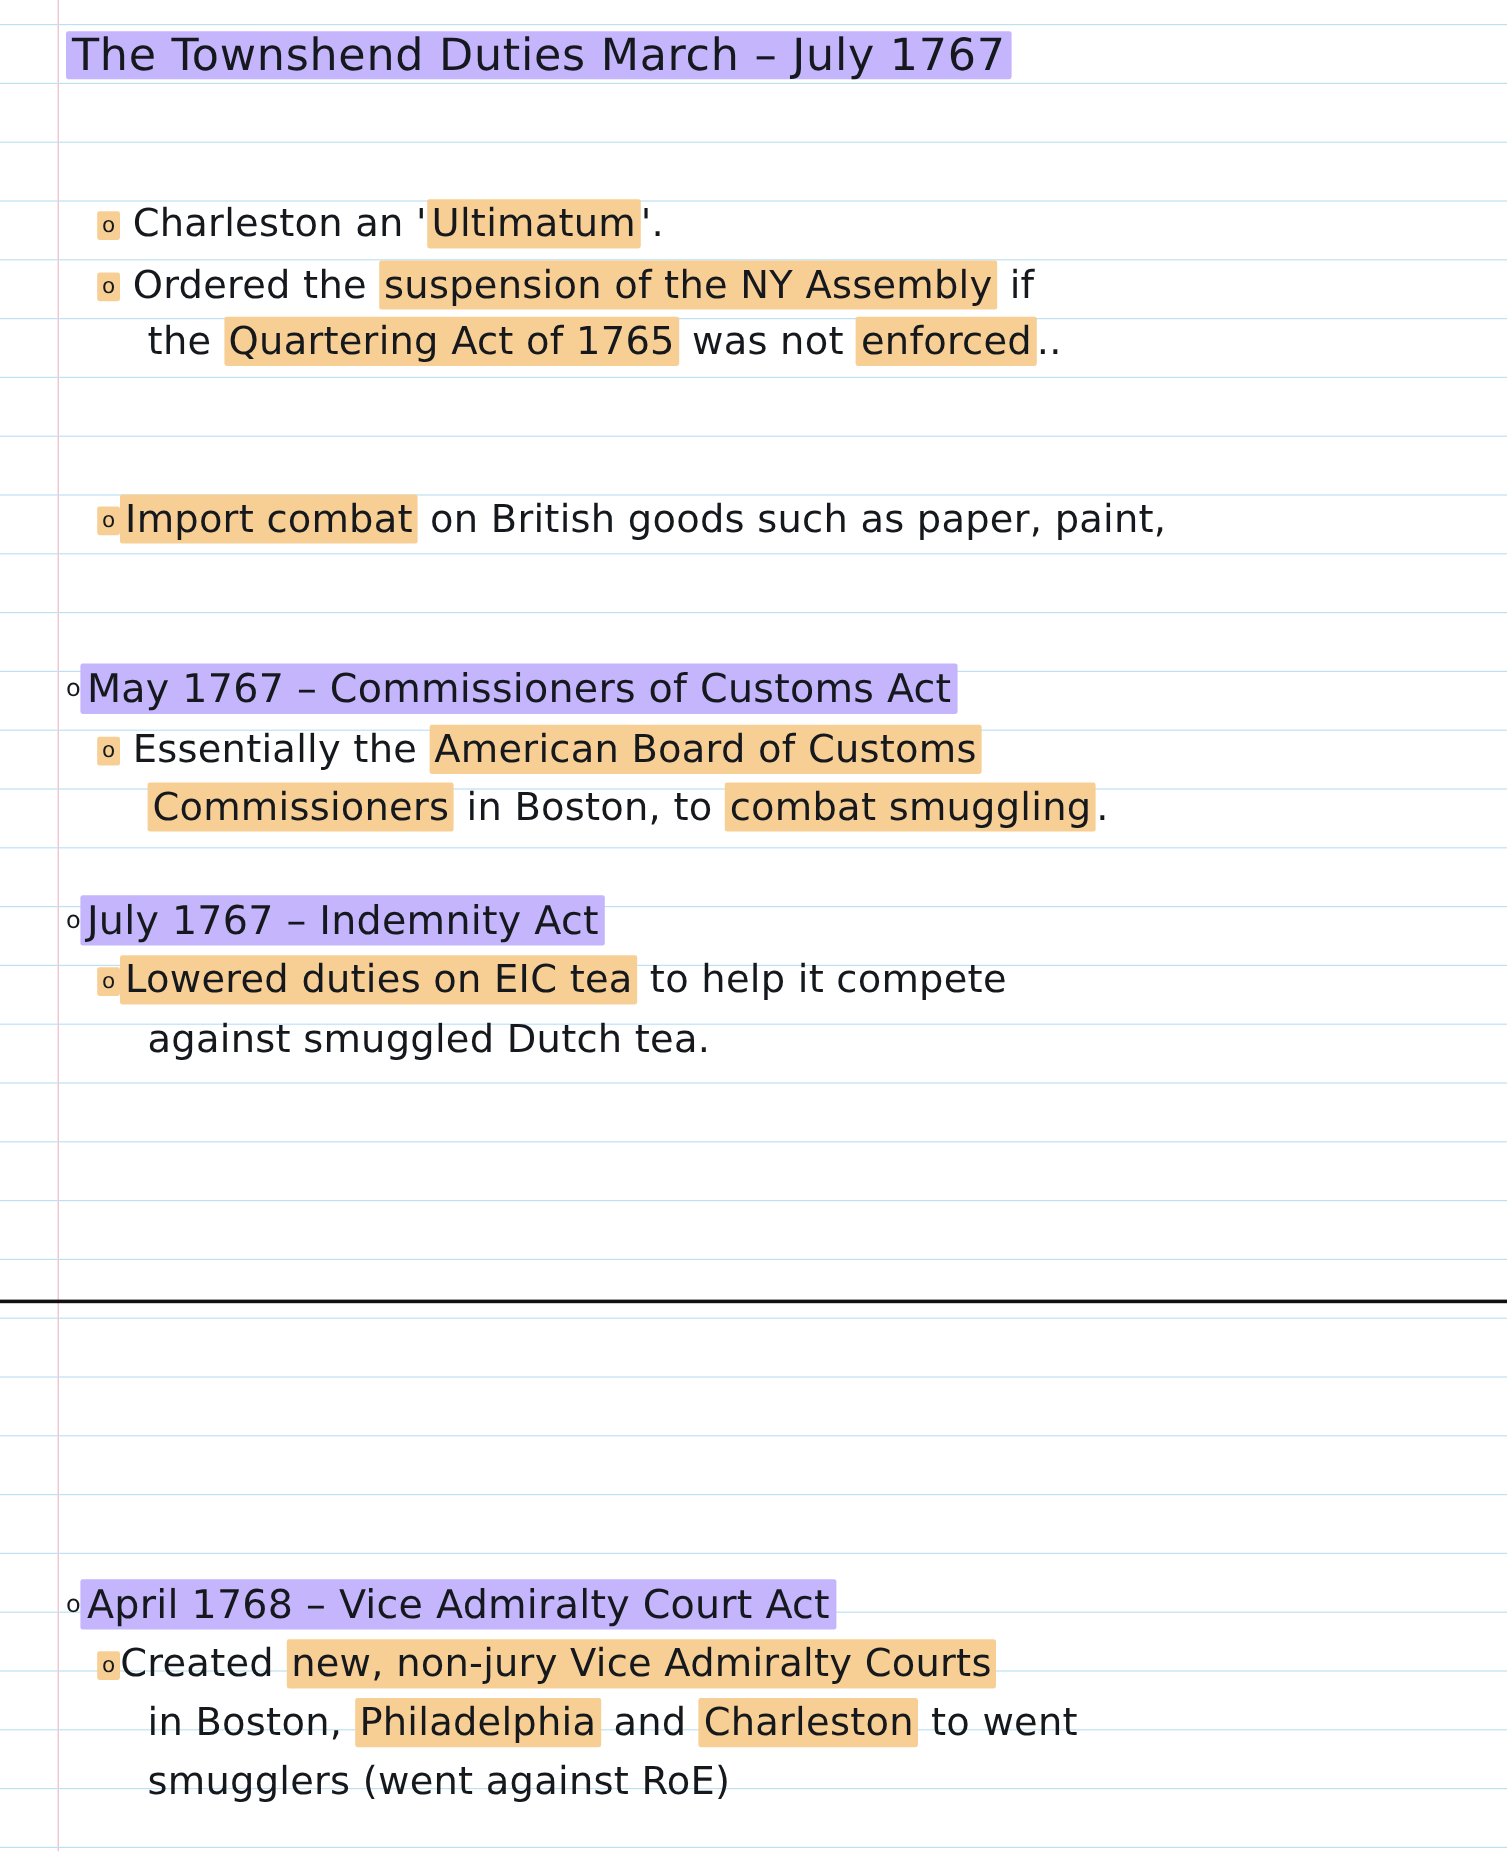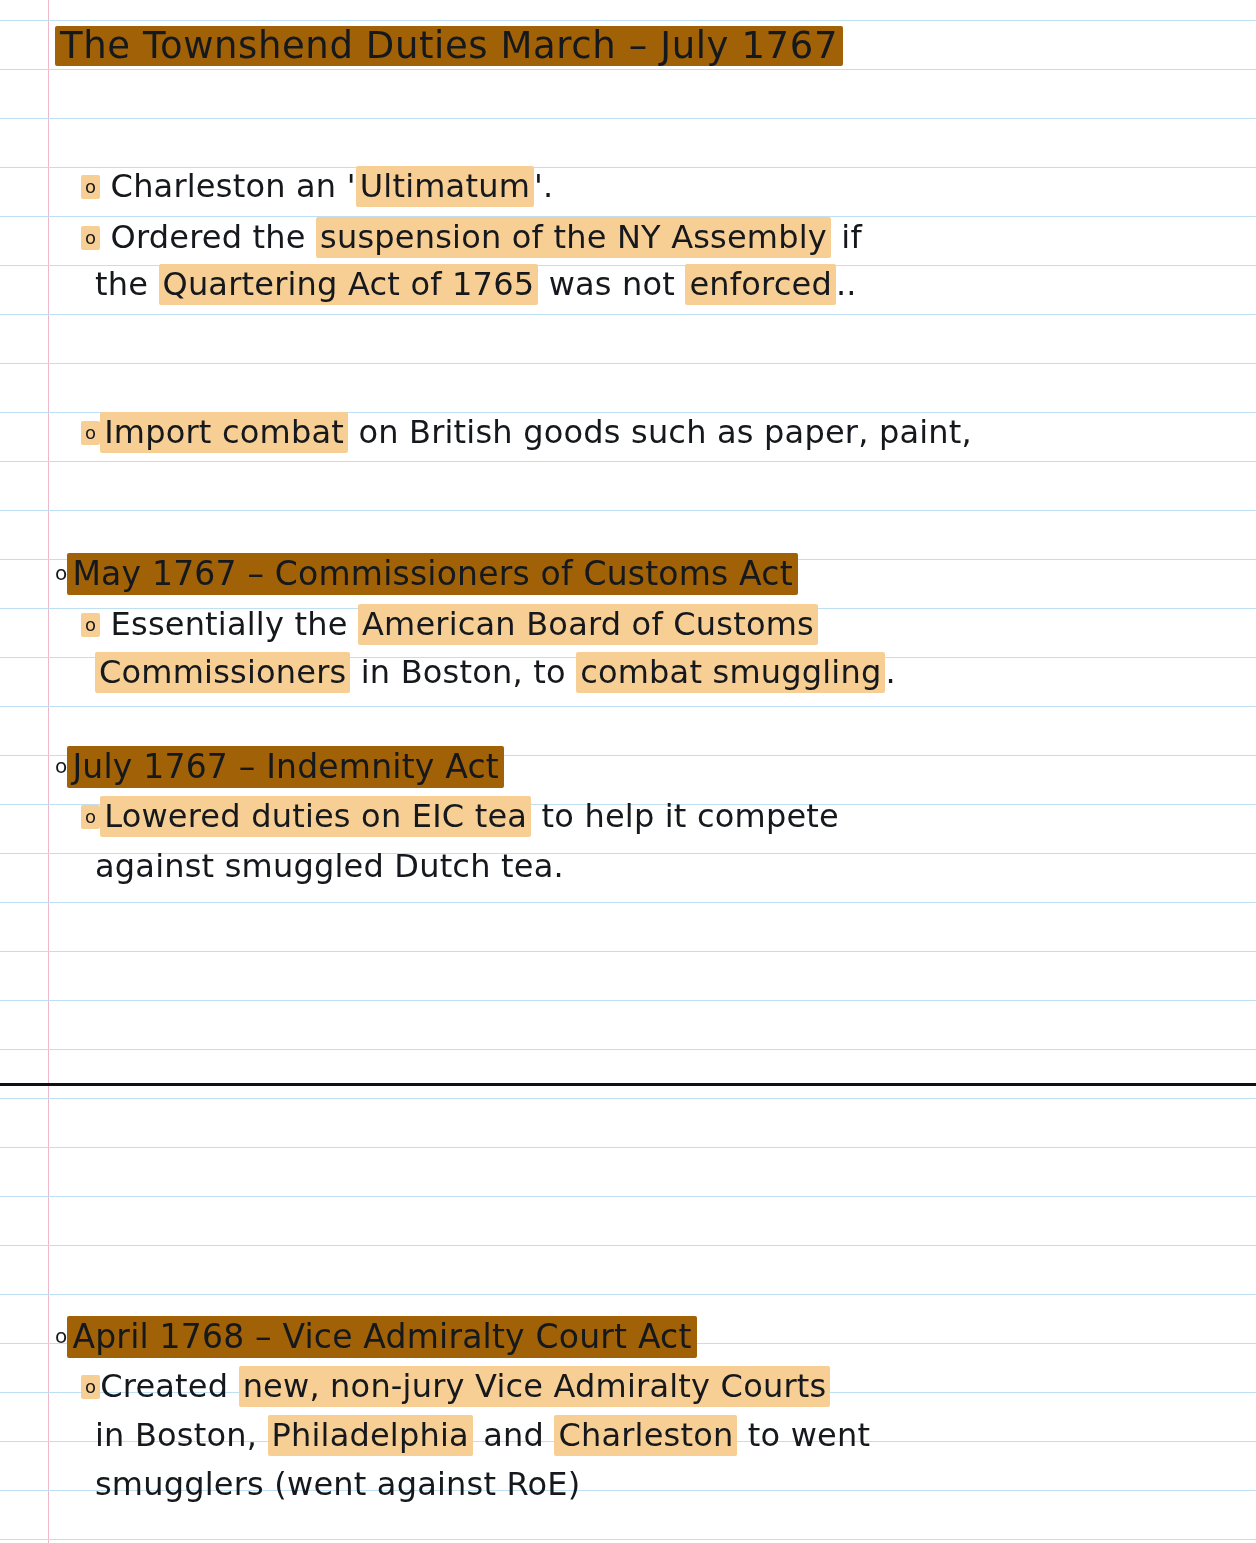--- a/index.html
+++ b/index.html
@@ -59,21 +59,21 @@
     line-height: 1.0;
     white-space: nowrap;
   }
   .title {
     font-size: 37px;
     letter-spacing: 0.6px;
     display: inline-block;
     position: relative;
   }
   .hl-y {
-    background: #a16207;
+    background: #c4b5fd;
     padding: 1px 5px 2px 5px;
     border-radius: 2px;
   }
   .hl-o {
     background: #f7cf94;
     padding: 1px 4px 2px 4px;
     border-radius: 2px;
   }
   .bullet1 {
     font-size: 33px;
@@ -85,21 +85,21 @@
   }
   .sub {
     font-size: 32px;
     letter-spacing: 0.2px;
   }
   .sub .dot {
     font-size: 18px;
     vertical-align: 4px;
   }
   .indent2 { margin-left: 26px; }
-  .indent3 { margin-left: 40px; }
+  .indent3 { margin-left: 68px; }
 </style>
 </head>
 <body>
 
 <div id="page">
 
   <div class="rule-layer">
     <div class="margin-line" style="left:48px"></div>
     <div class="hline" style="top:20px"></div>
     <div class="hline" style="top:69px"></div>

